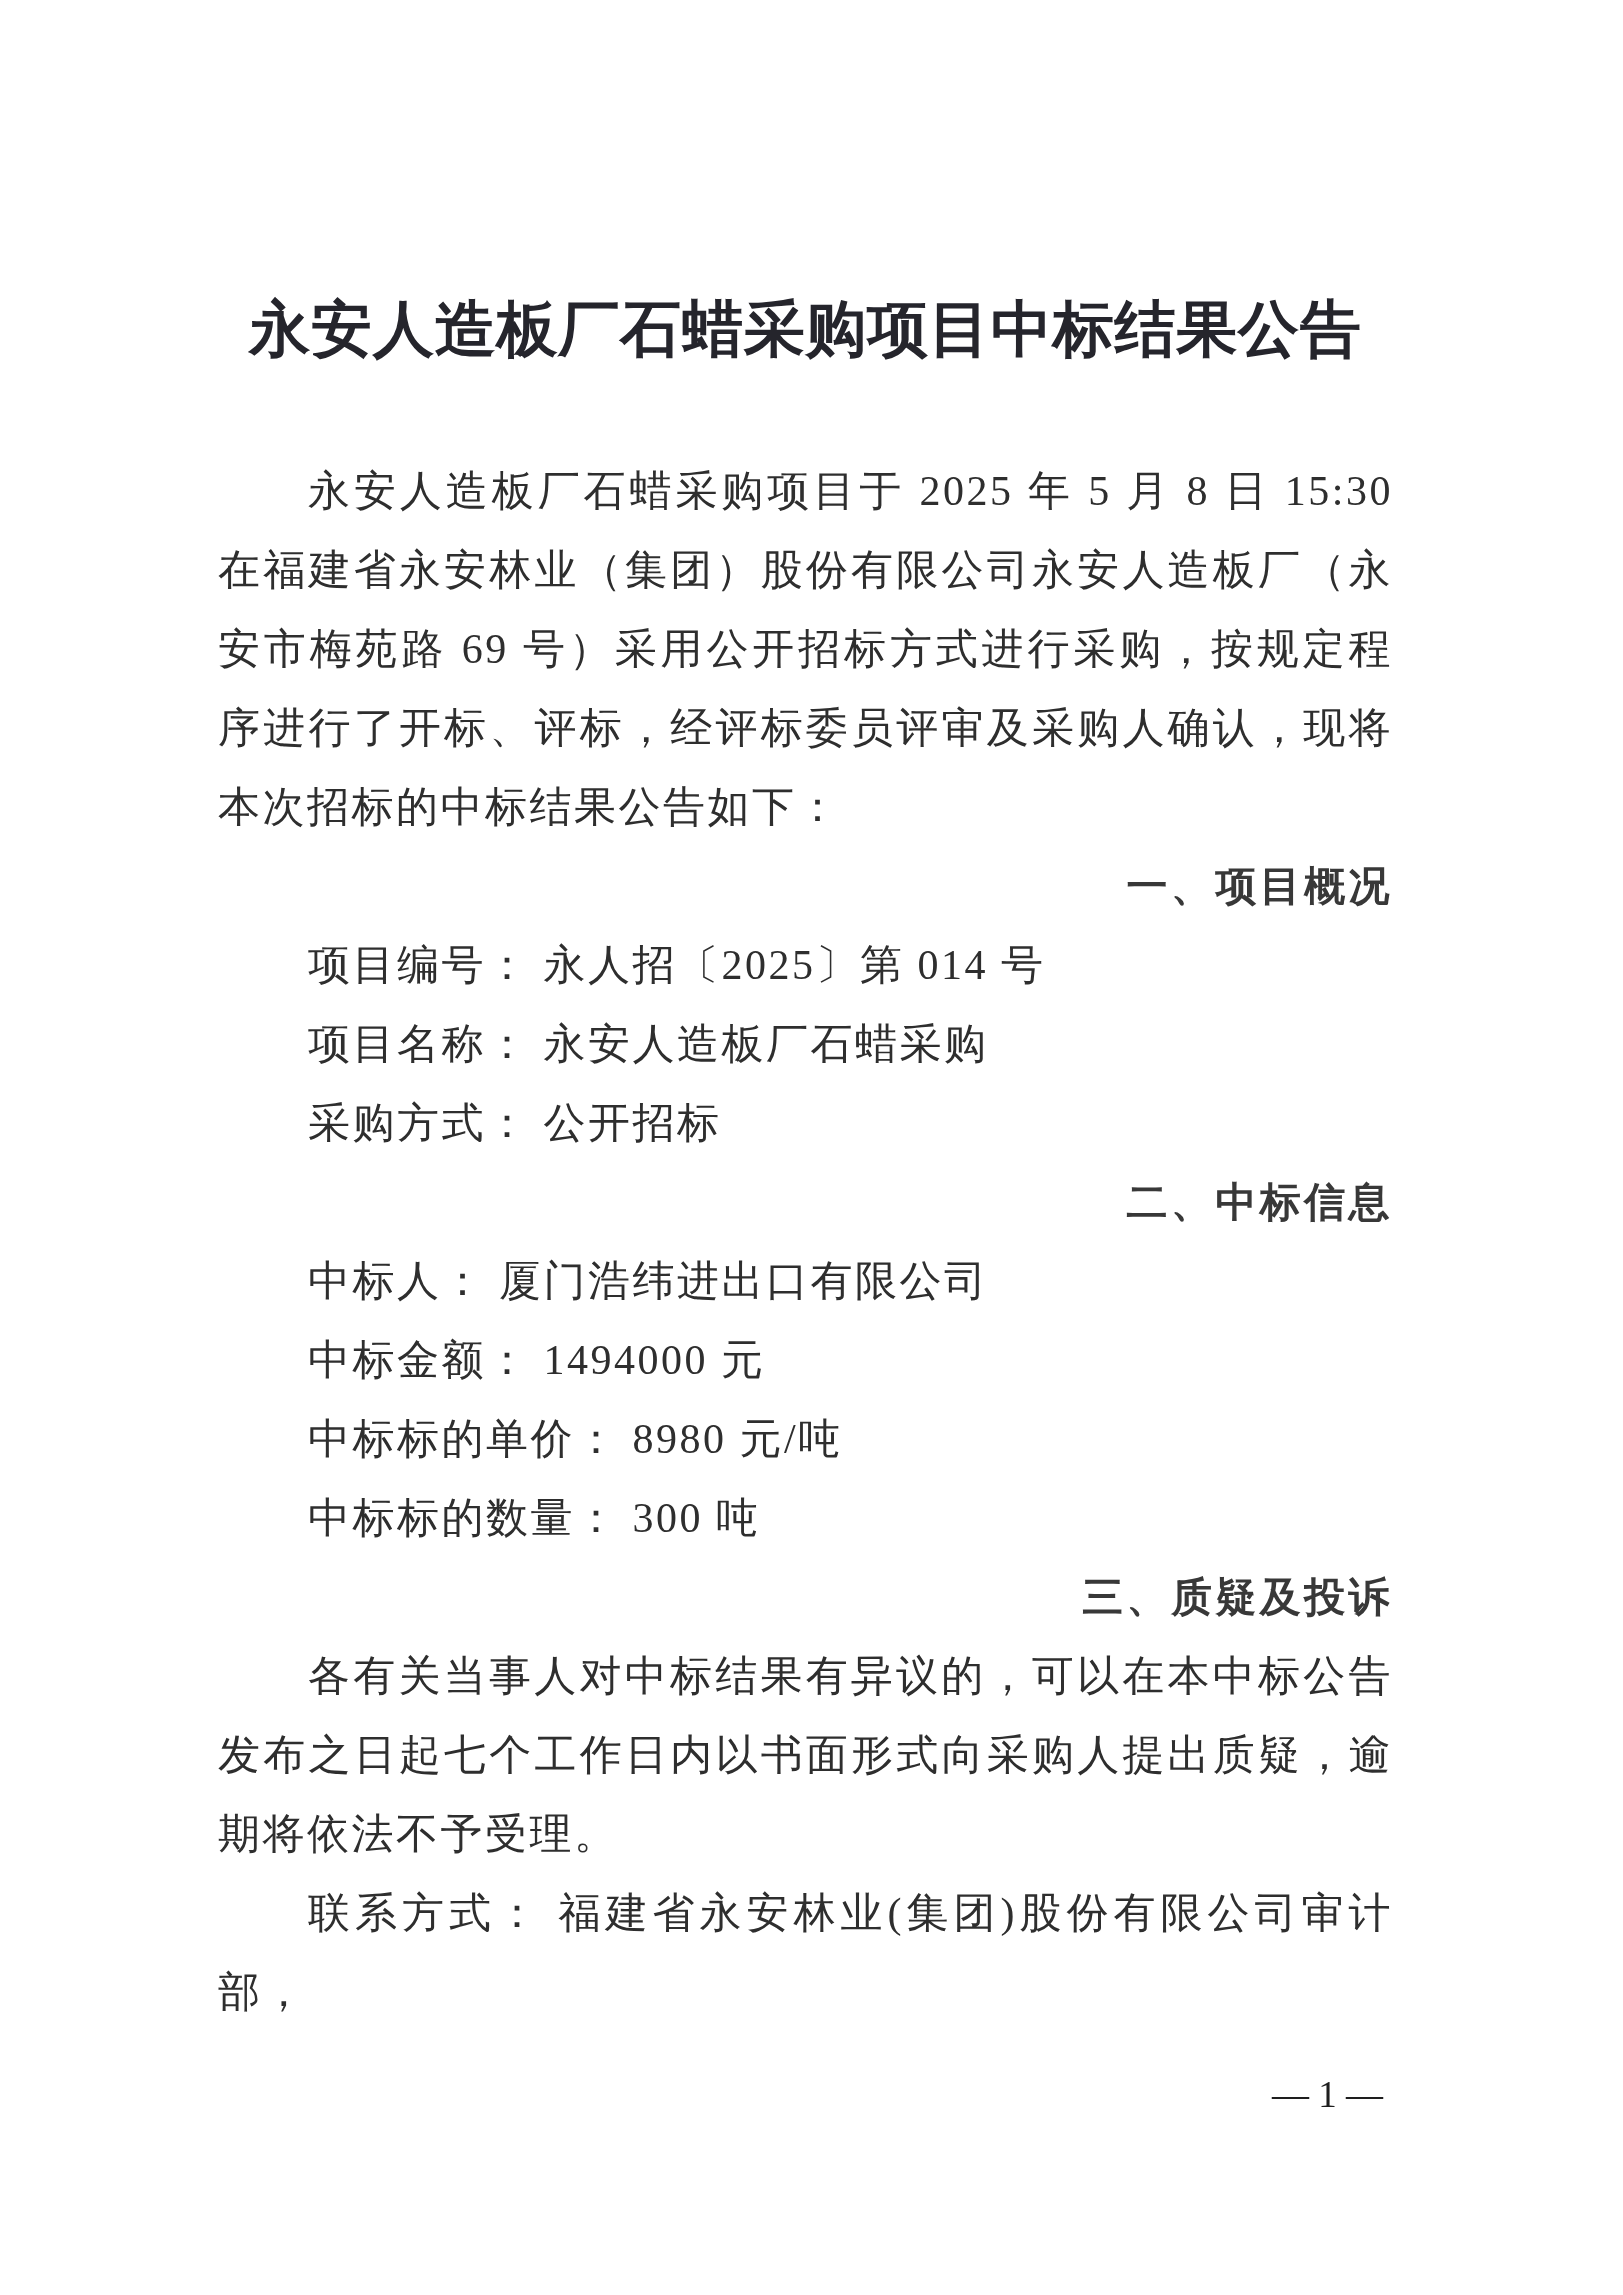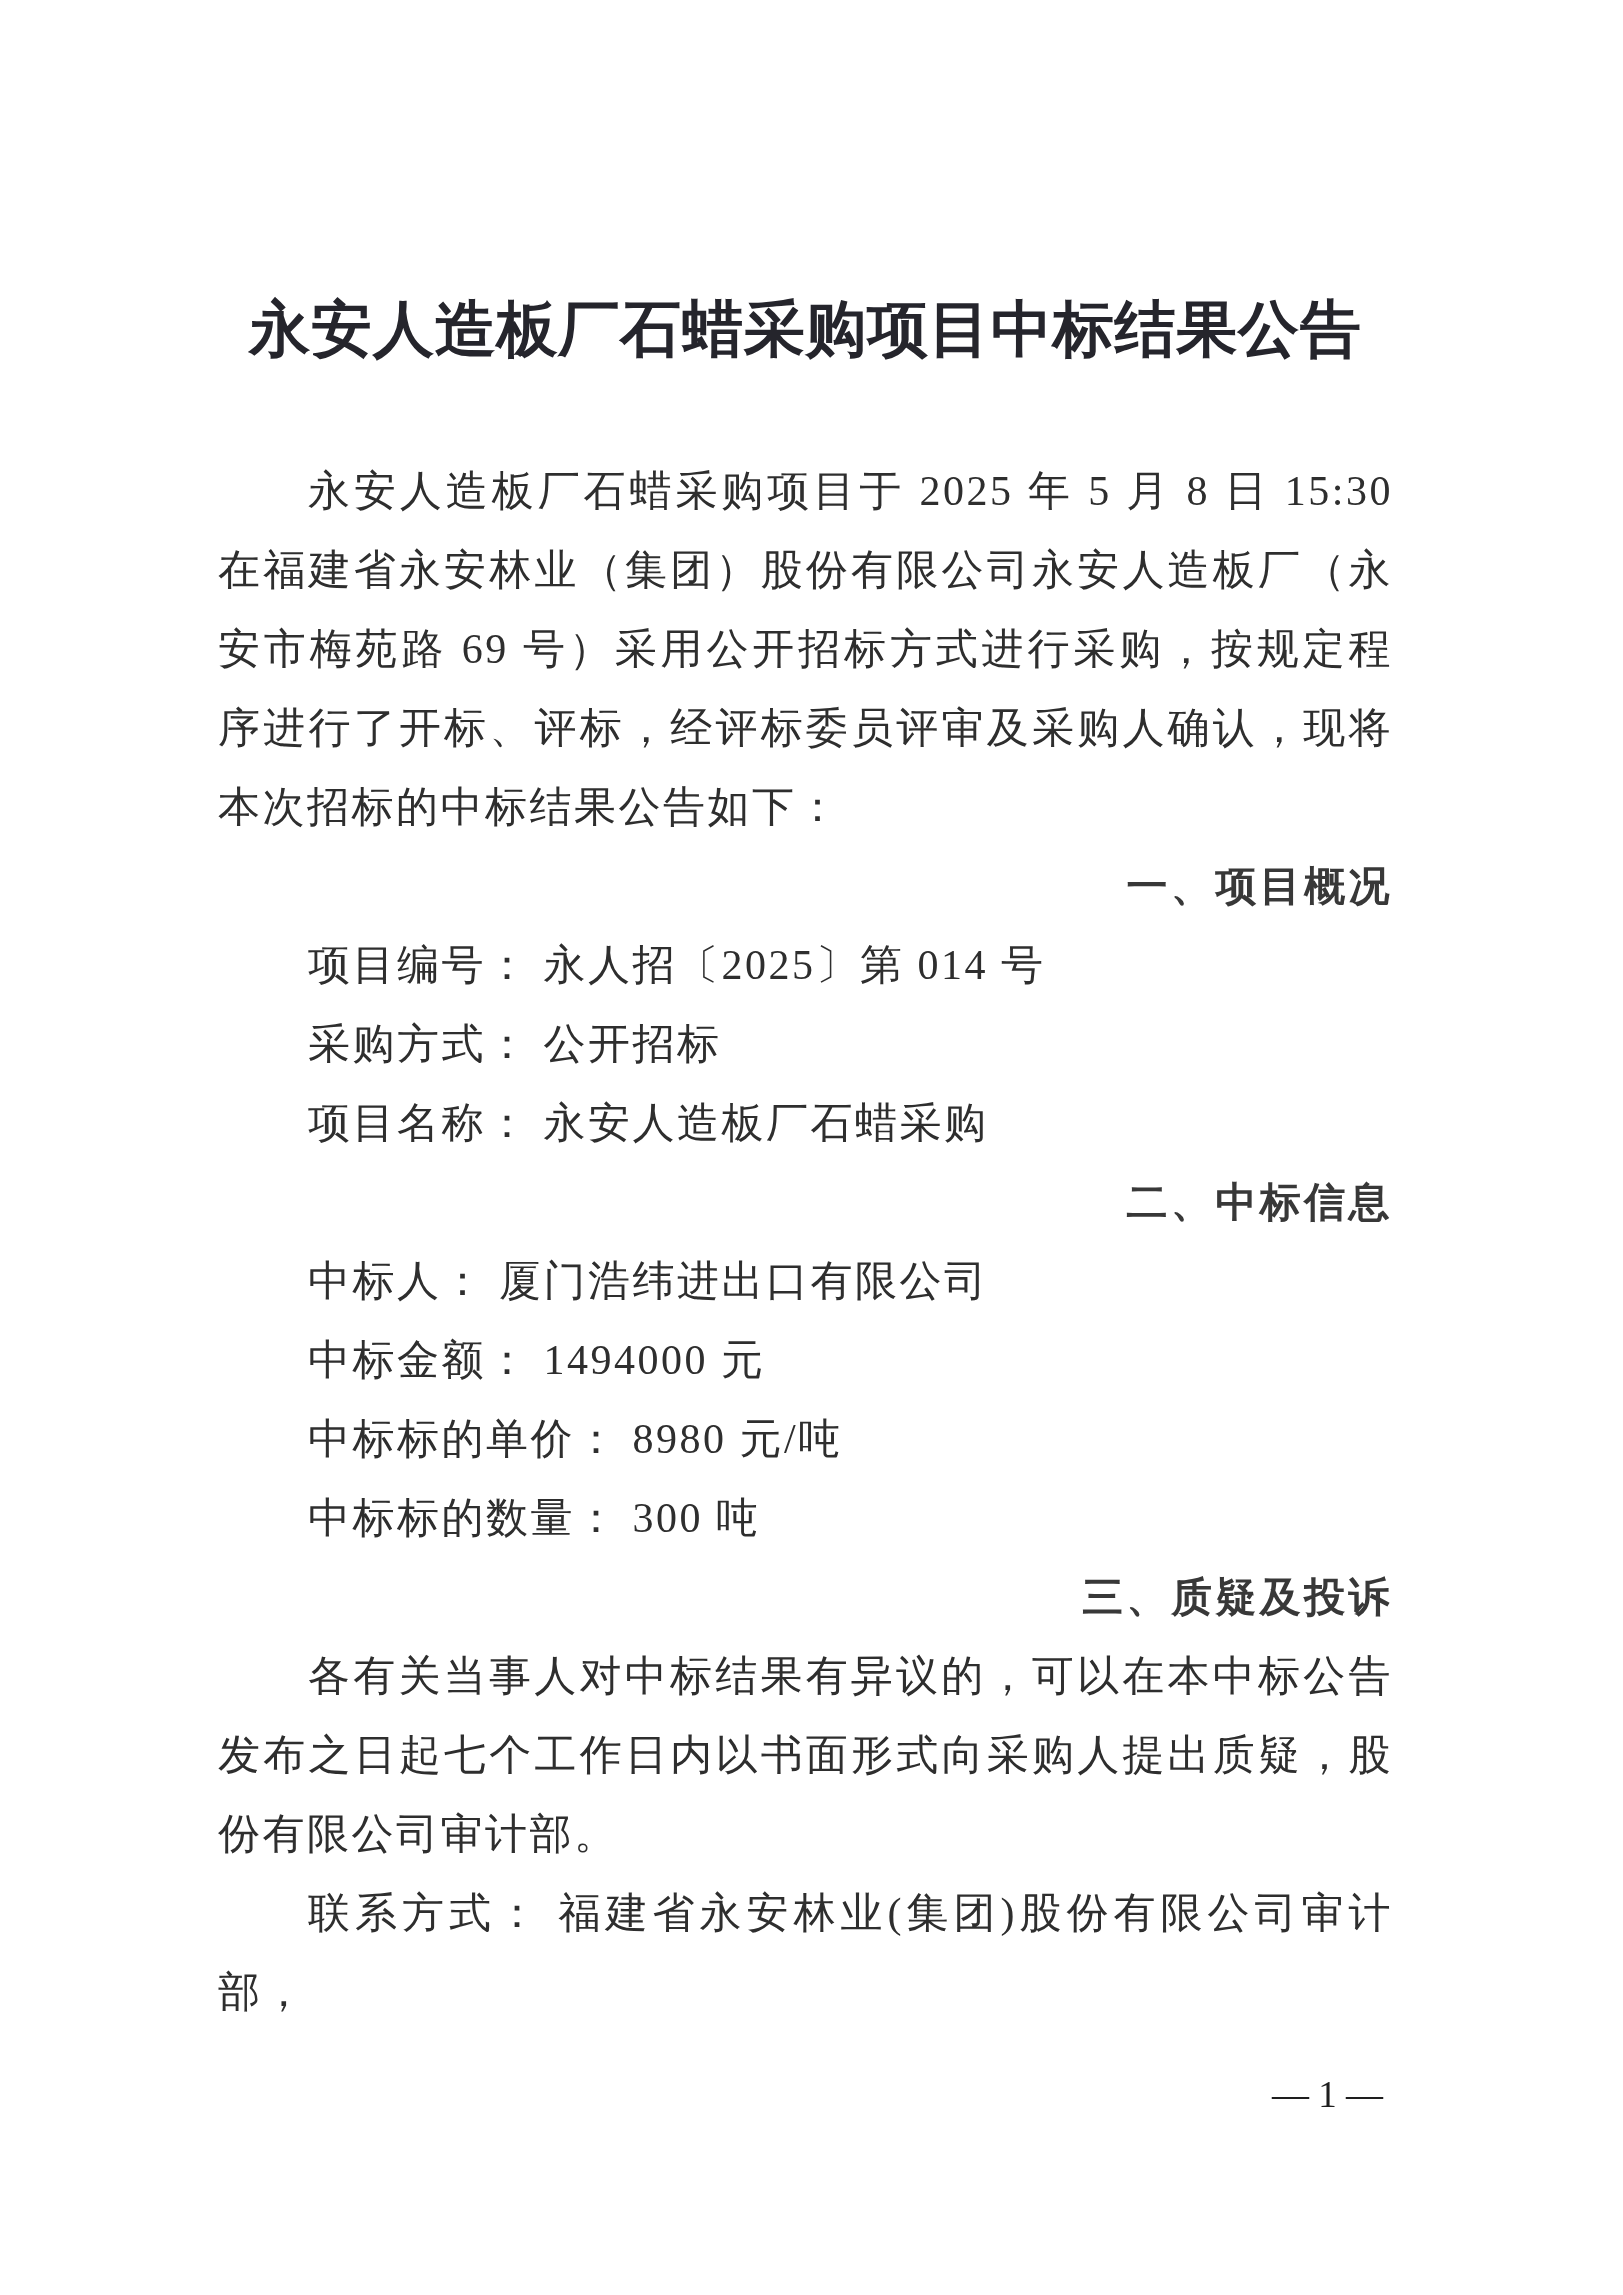--- a/index.html
+++ b/index.html
@@ -74,37 +74,37 @@
   <h1 class="doc-title">永安人造板厂石蜡采购项目中标结果公告</h1>
 
   <div class="doc-body">
 
     <p class="para indent">永安人造板厂石蜡采购项目于 2025 年 5 月 8 日 15:30 在福建省永安林业（集团）股份有限公司永安人造板厂（永安市梅苑路 69 号）采用公开招标方式进行采购，按规定程序进行了开标、评标，经评标委员评审及采购人确认，现将本次招标的中标结果公告如下：</p>
 
     <h2 class="heading">一、项目概况</h2>
 
     <p class="item">项目编号： 永人招〔2025〕第 014 号</p>
 
+    <p class="item">项目名称： 永安人造板厂石蜡采购</p>
+
     <p class="item">采购方式： 公开招标</p>
-
-    <p class="item">项目名称： 永安人造板厂石蜡采购</p>
 
     <h2 class="heading">二、中标信息</h2>
 
     <p class="item">中标人： 厦门浩纬进出口有限公司</p>
 
     <p class="item">中标金额： 1494000 元</p>
 
     <p class="item">中标标的单价： 8980 元/吨</p>
 
     <p class="item">中标标的数量： 300 吨</p>
 
     <h2 class="heading">三、质疑及投诉</h2>
 
-    <p class="para indent">各有关当事人对中标结果有异议的，可以在本中标公告发布之日起七个工作日内以书面形式向采购人提出质疑，股份有限公司审计部。</p>
+    <p class="para indent">各有关当事人对中标结果有异议的，可以在本中标公告发布之日起七个工作日内以书面形式向采购人提出质疑，逾期将依法不予受理。</p>
 
     <p class="para indent">联系方式： 福建省永安林业(集团)股份有限公司审计部，</p>
 
   </div>
 
   <div class="footer-page-number">— 1 —</div>
 
 </div>
 
 

